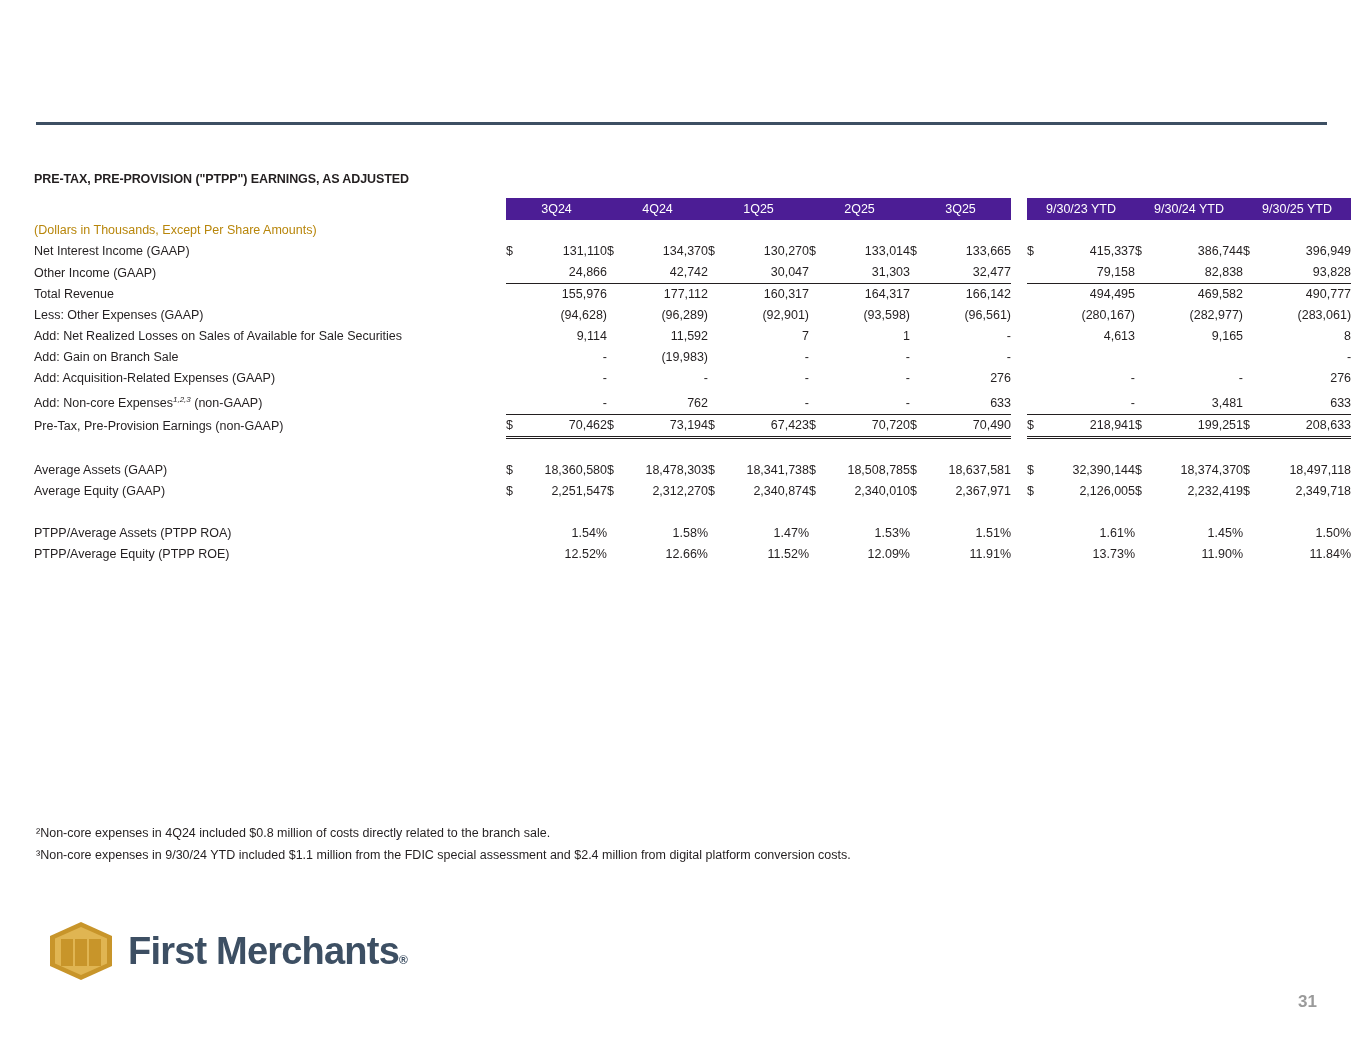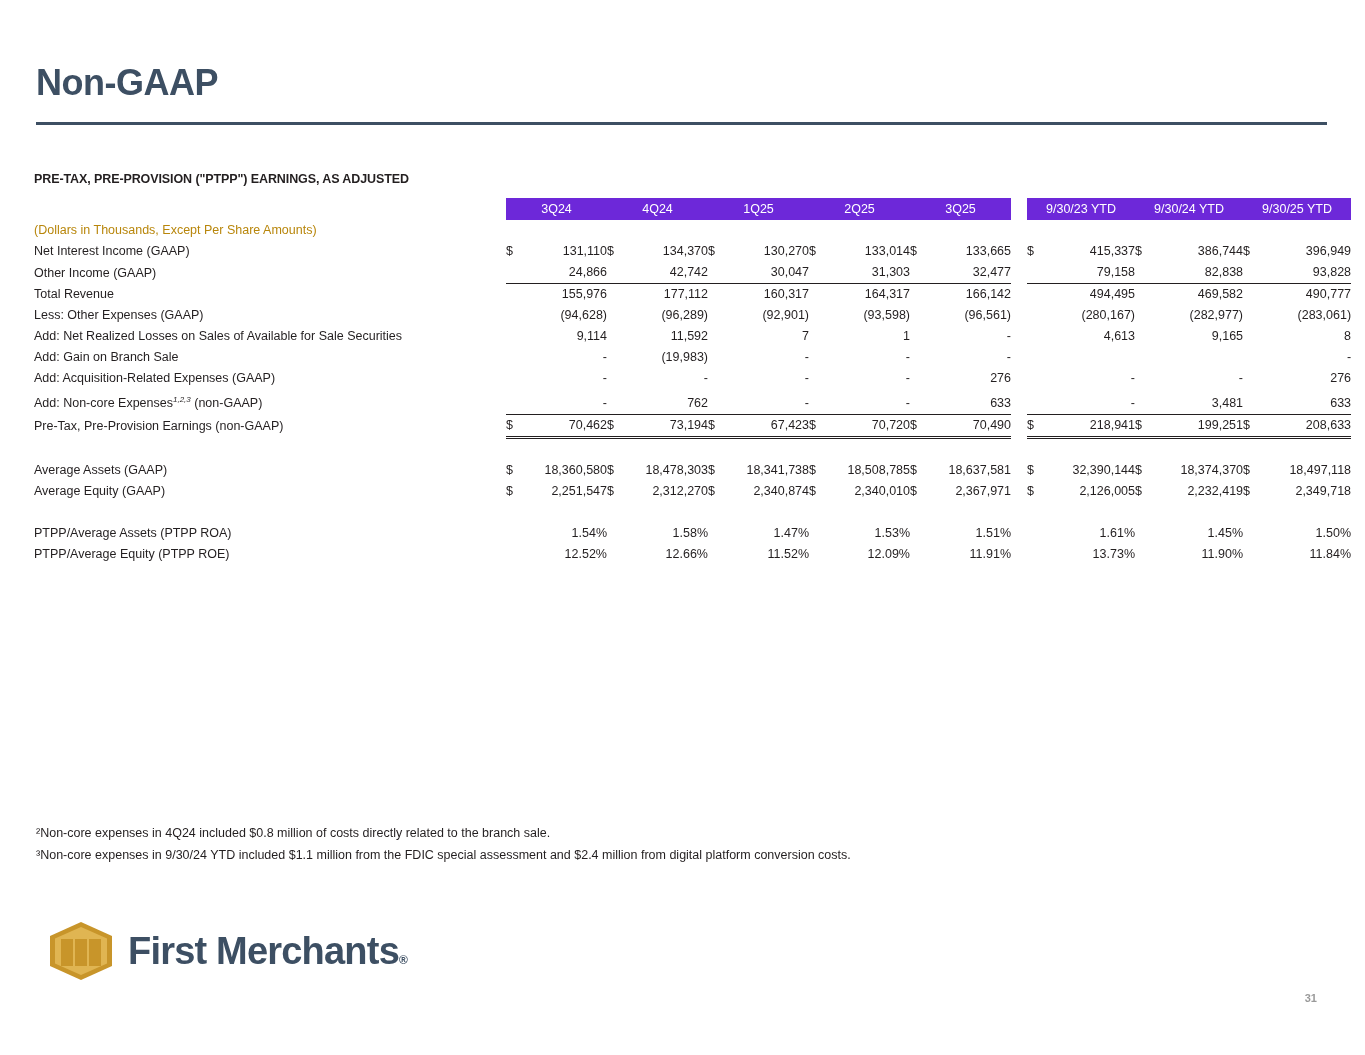--- a/index.html
+++ b/index.html
@@ -75,21 +75,21 @@
   col.c-gap   { width: 16px; }
   col.c-ytdcur{ width: 16px; }
   col.c-ytd   { width: 92px; }
 
   .lbl { text-align: left; padding-left: 0; }
   .cur { text-align: left; padding-left: 2px; }
   .num { text-align: right; padding-right: 6px; }
 
   
   .hdr-band td {
-    background: #6d28d9;
+    background: #4c1d95;
     color: #ffffff;
     font-weight: bold;
     font-size: 12.5px;
     text-align: center;
     height: 22px;
     line-height: 22px;
     vertical-align: middle;
   }
   .hdr-band td.spacer-white { background: #ffffff; }
   .hdr-band td.hdr-q { padding-right: 0; }
@@ -140,31 +140,30 @@
   .logo-reg {
     font-size: 12px;
     vertical-align: baseline;
     font-weight: bold;
     color: #3d4f63;
   }
   .page-num {
     position: absolute;
     right: 48px;
     top: 992px;
-    font-size: 11px;
+    font-size: 17px;
     color: #9a9a9a;
     font-weight: bold;
   }
 </style>
 </head>
 <body>
 
 <div class="slide">
 
-  <div class="title">Non-GAAP</div>
   <div class="title-rule"></div>
 
   <div class="section-heading">PRE-TAX, PRE-PROVISION ("PTPP") EARNINGS, AS ADJUSTED</div>
 
   <div class="table-wrap">
     <table class="fin">
       <colgroup>
         <col class="c-label">
         <col class="c-cur">
           <col class="c-num">

